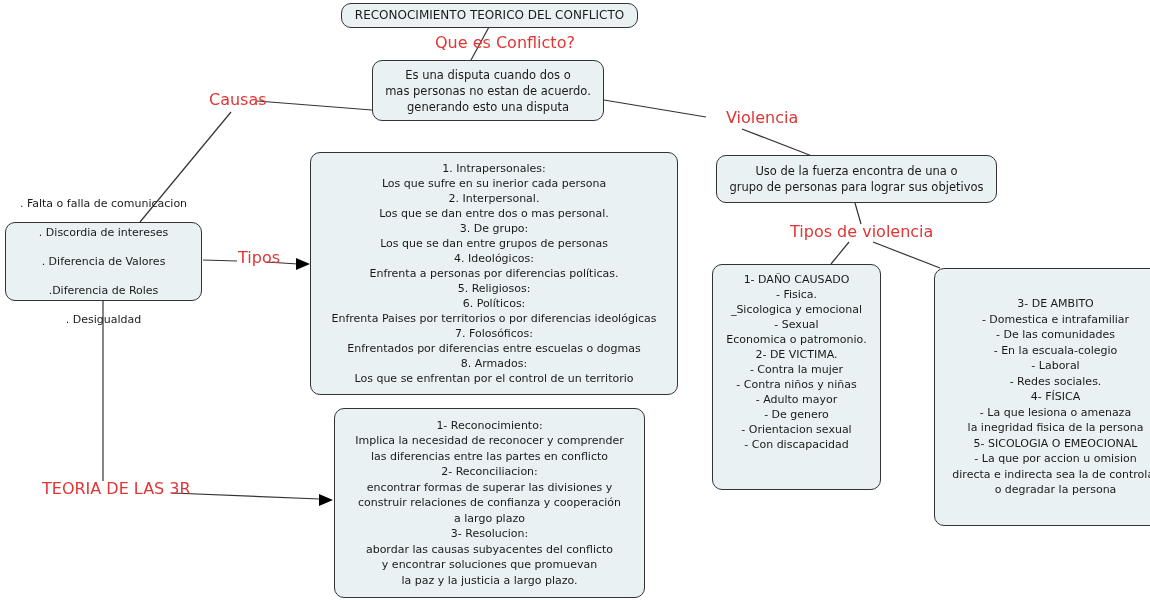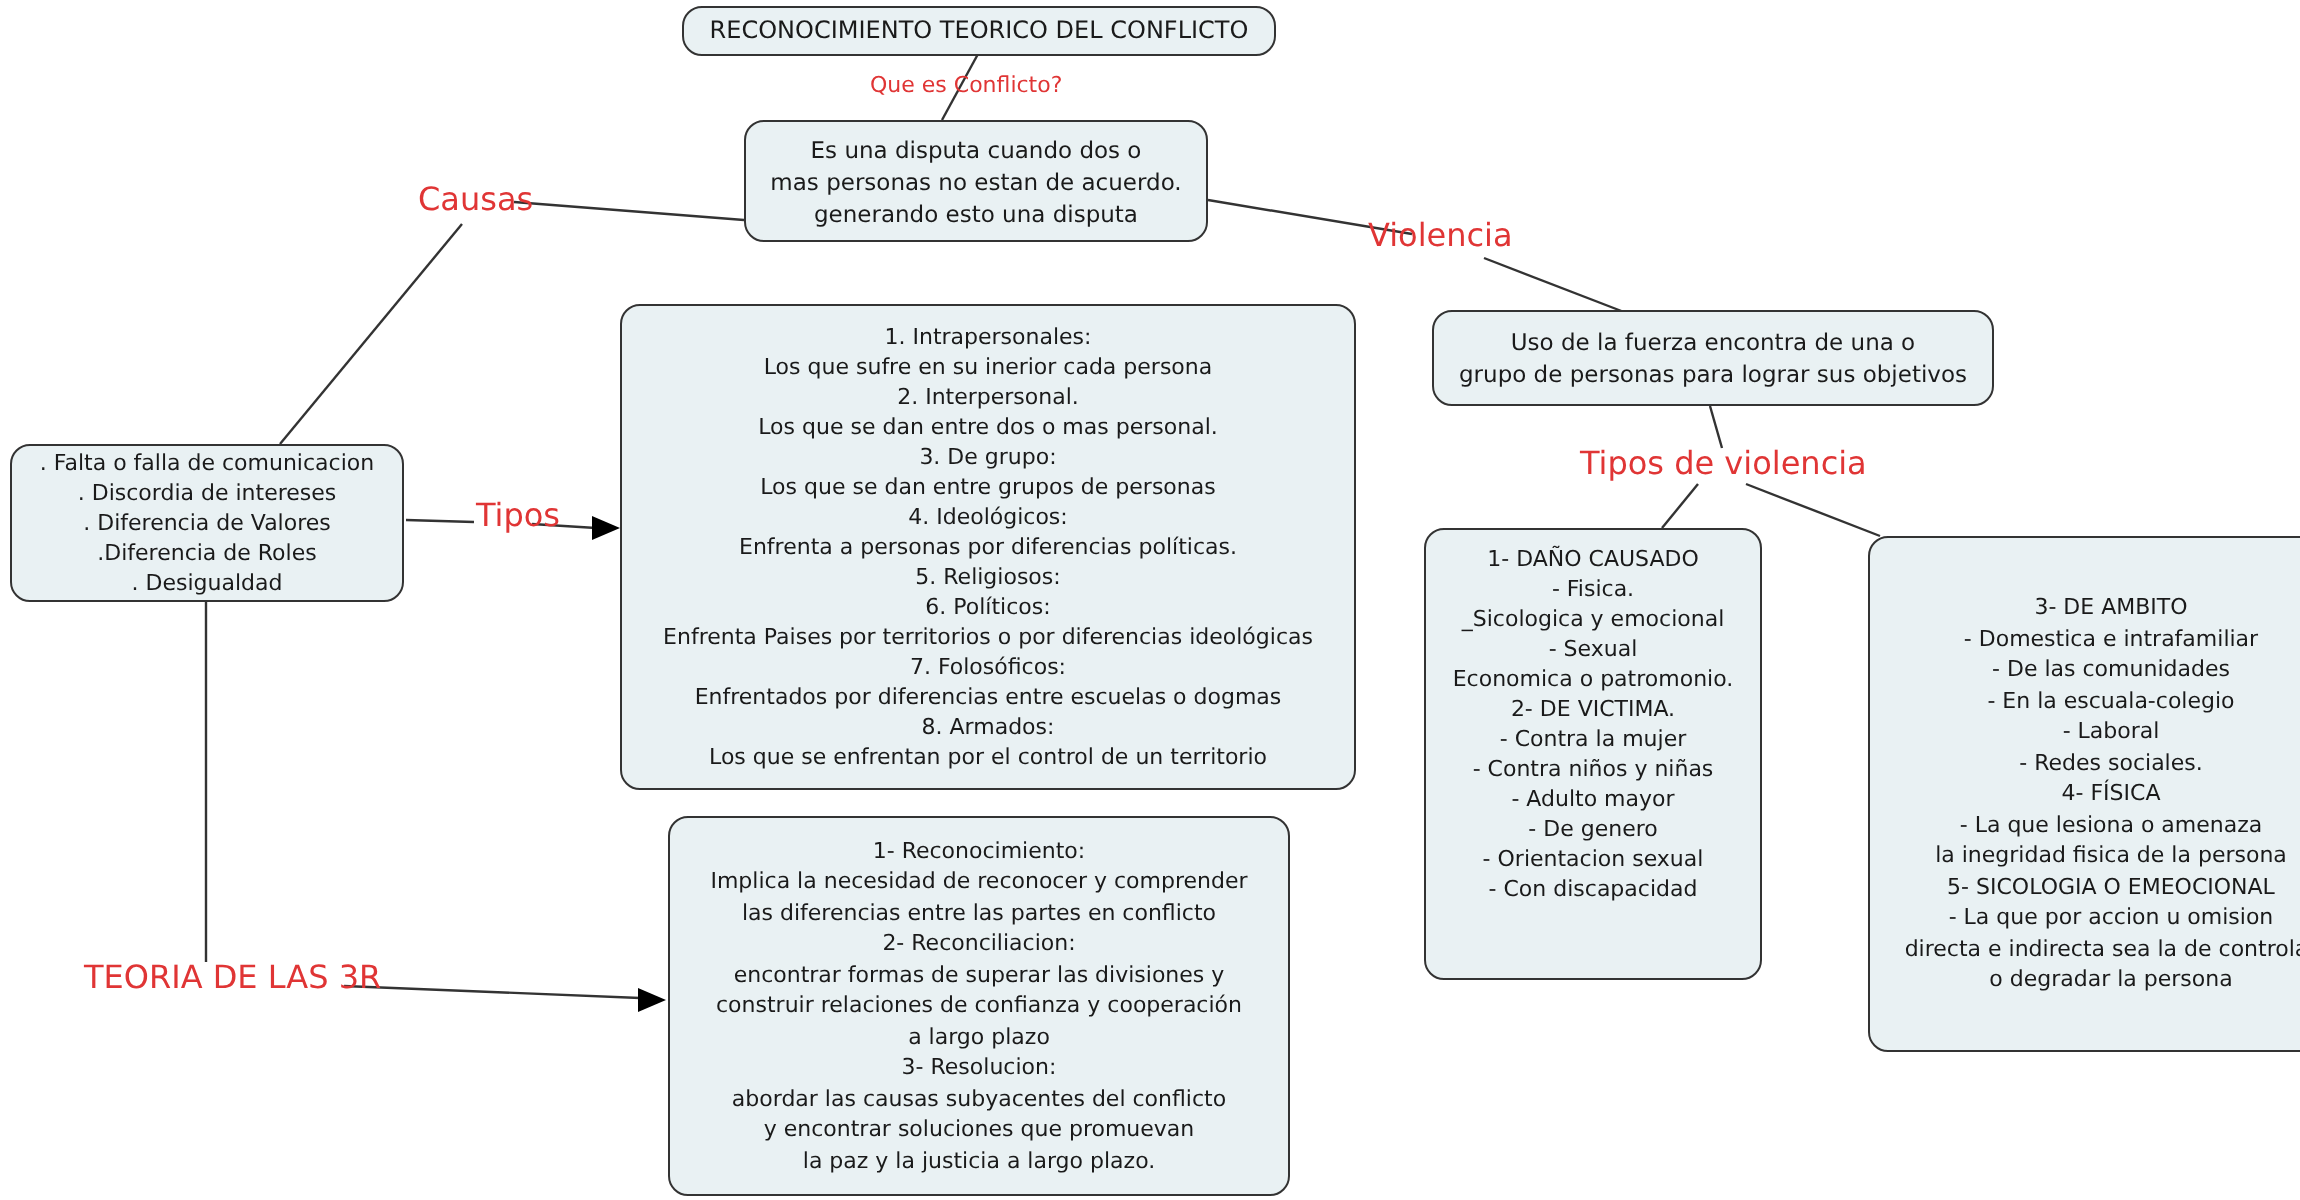--- a/index.html
+++ b/index.html
@@ -27,32 +27,32 @@
     font-size:11px;line-height:15px;text-align:center;
   }
   .node .ln{white-space:nowrap;}
   .rlabel{
     position:absolute;z-index:3;color:var(--accent-red);
     font-size:16px;line-height:14px;white-space:nowrap;
   }
   
   #n-title{left:341px;top:3px;width:297px;height:25px;font-size:12px;}
   #n-def{left:372px;top:60px;width:232px;height:61px;font-size:11.5px;line-height:16px;}
-  #n-causes{left:5px;top:222px;width:197px;height:79px;}
+  #n-causes{left:5px;top:222px;width:197px;height:79px;gap:14px;}
   #n-types{left:310px;top:152px;width:368px;height:243px;line-height:15px;}
   #n-galtung{left:334px;top:408px;width:311px;height:190px;line-height:15.5px;}
   #n-violdef{left:716px;top:155px;width:281px;height:48px;font-size:11.5px;line-height:16px;}
   #n-damage{left:712px;top:264px;width:169px;height:226px;justify-content:flex-start;padding-top:7px;}
   #n-scope{left:934px;top:268px;width:243px;height:258px;line-height:15.5px;}
   
-  #l-quees{left:435px;top:36px;font-size:11px;}
+  #l-quees{left:435px;top:36px;font-size:16px;}
   #l-causas{left:209px;top:93px;}
   #l-tipos{left:238px;top:251px;}
   #l-teoria{left:42px;top:482px;}
-  #l-violencia{left:684px;top:111px;}
+  #l-violencia{left:726px;top:111px;}
   #l-tiposviol{left:790px;top:225px;}
 </style>
 </head>
 <body>
 
 <div id="canvas">
 
   <svg class="connectors" viewBox="0 0 1150 600" xmlns="http://www.w3.org/2000/svg">
 
     <line x1="489" y1="27" x2="471" y2="60"></line>

